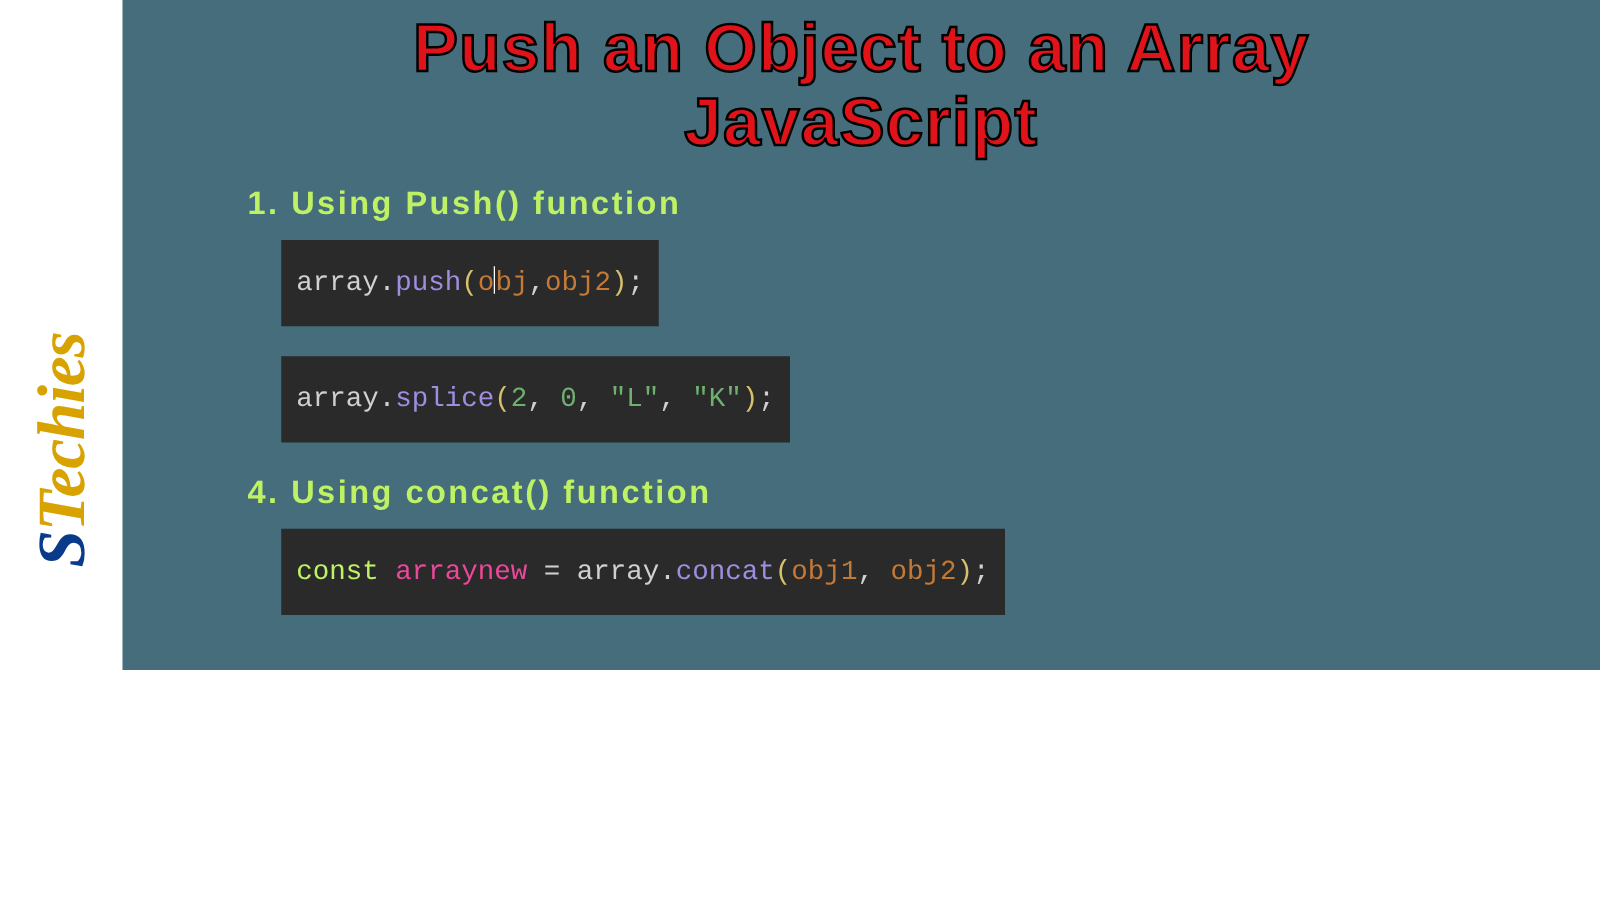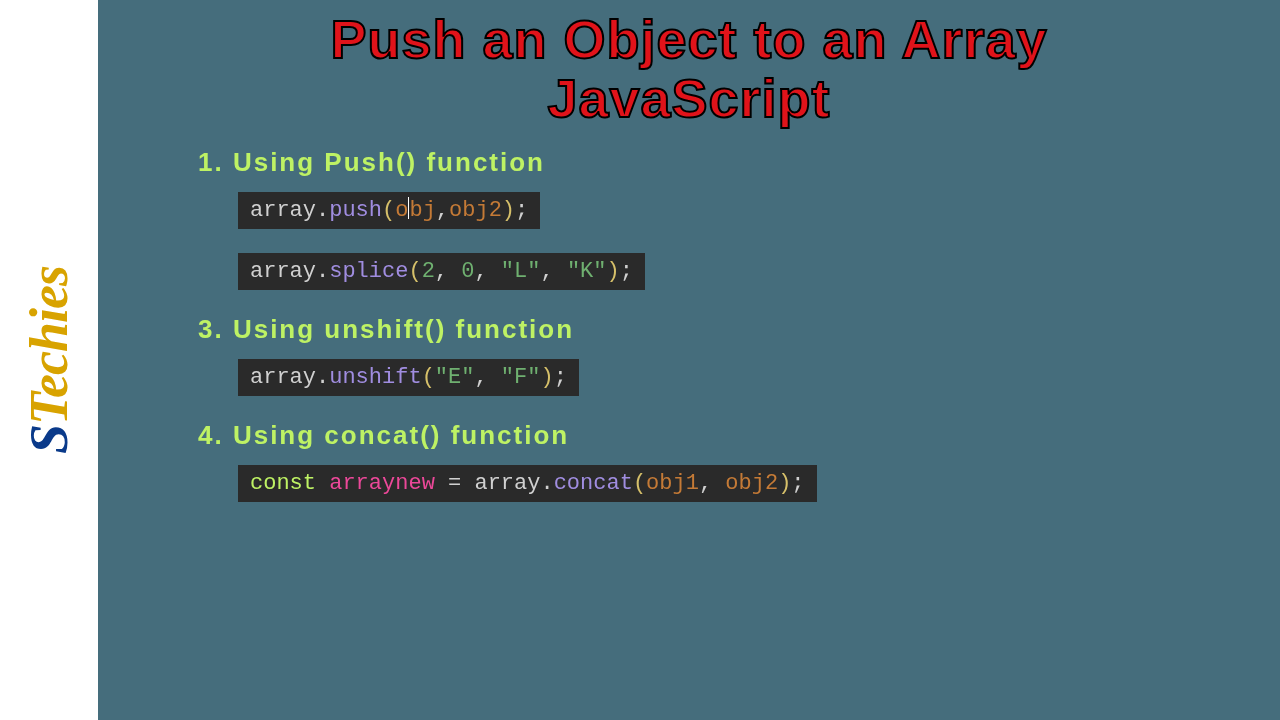--- a/index.html
+++ b/index.html
@@ -26,21 +26,21 @@
     font-style: italic;
     white-space: nowrap;
     letter-spacing: -1px;
   }
   .logo .s   { color: #0a3a8a; }
   .logo .t   { color: #d8a300; }
   .logo .ech { color: #d8a300; }
   .logo .ies { color: #d8a300; }
   .main {
     flex: 1;
-    height: 720px;
+    height: 536px;
     background: #456d7c;
     padding: 10px 40px 20px 40px;
     color: #ffffff;
   }
   .title {
     text-align: center;
     font-size: 54px;
     font-weight: 900;
     line-height: 1.1;
     color: #e0131a;
@@ -58,22 +58,22 @@
     letter-spacing: 2px;
     color: #bef264;
     margin-bottom: 14px;
   }
   .code-block {
     display: inline-block;
     background: #2a2a2a;
     color: #d6d6d6;
     font-family: Consolas, 'Courier New', monospace;
     font-size: 22px;
-    padding: 6px 12px;
-    margin-left: 40px;
+    padding: 22px 12px;
+    margin-left: 27px;
     white-space: pre;
     position: relative;
   }
   .tok-obj    { color: #d0d0d0; }
   .tok-dot    { color: #d0d0d0; }
   .tok-method { color: #a08de0; }
   .tok-paren  { color: #d6c06a; }
   .tok-arg    { color: #c47a36; }
   .tok-num    { color: #6fb070; }
   .tok-str    { color: #6fb070; }
@@ -110,23 +110,19 @@
 
   <div class="section">
     <div class="section-heading">1. Using Push() function</div>
     <div class="code-block"><span class="tok-obj">array</span><span class="tok-dot">.</span><span class="tok-method">push</span><span class="tok-paren">(</span><span class="tok-arg">o</span><span class="caret"></span><span class="tok-arg">bj</span><span class="tok-comma">,</span><span class="tok-arg">obj2</span><span class="tok-paren">)</span><span class="tok-semi">;</span></div>
   </div>
 
   <div class="section">
     <div class="code-block"><span class="tok-obj">array</span><span class="tok-dot">.</span><span class="tok-method">splice</span><span class="tok-paren">(</span><span class="tok-num">2</span><span class="tok-comma">, </span><span class="tok-num">0</span><span class="tok-comma">, </span><span class="tok-str">"L"</span><span class="tok-comma">, </span><span class="tok-str">"K"</span><span class="tok-paren">)</span><span class="tok-semi">;</span></div>
   </div>
 
-  <div class="section">
-    <div class="section-heading">3. Using unshift() function</div>
-    <div class="code-block"><span class="tok-obj">array</span><span class="tok-dot">.</span><span class="tok-method">unshift</span><span class="tok-paren">(</span><span class="tok-str">"E"</span><span class="tok-comma">, </span><span class="tok-str">"F"</span><span class="tok-paren">)</span><span class="tok-semi">;</span></div>
-  </div>
 
   <div class="section">
     <div class="section-heading">4. Using concat() function</div>
     <div class="code-block"><span class="tok-kw">const</span><span> </span><span class="tok-var">arraynew</span><span> </span><span class="tok-eq">=</span><span> </span><span class="tok-obj">array</span><span class="tok-dot">.</span><span class="tok-method">concat</span><span class="tok-paren">(</span><span class="tok-arg">obj1</span><span class="tok-comma">, </span><span class="tok-arg">obj2</span><span class="tok-paren">)</span><span class="tok-semi">;</span></div>
   </div>
 
 </div>
 
 </body></html>

